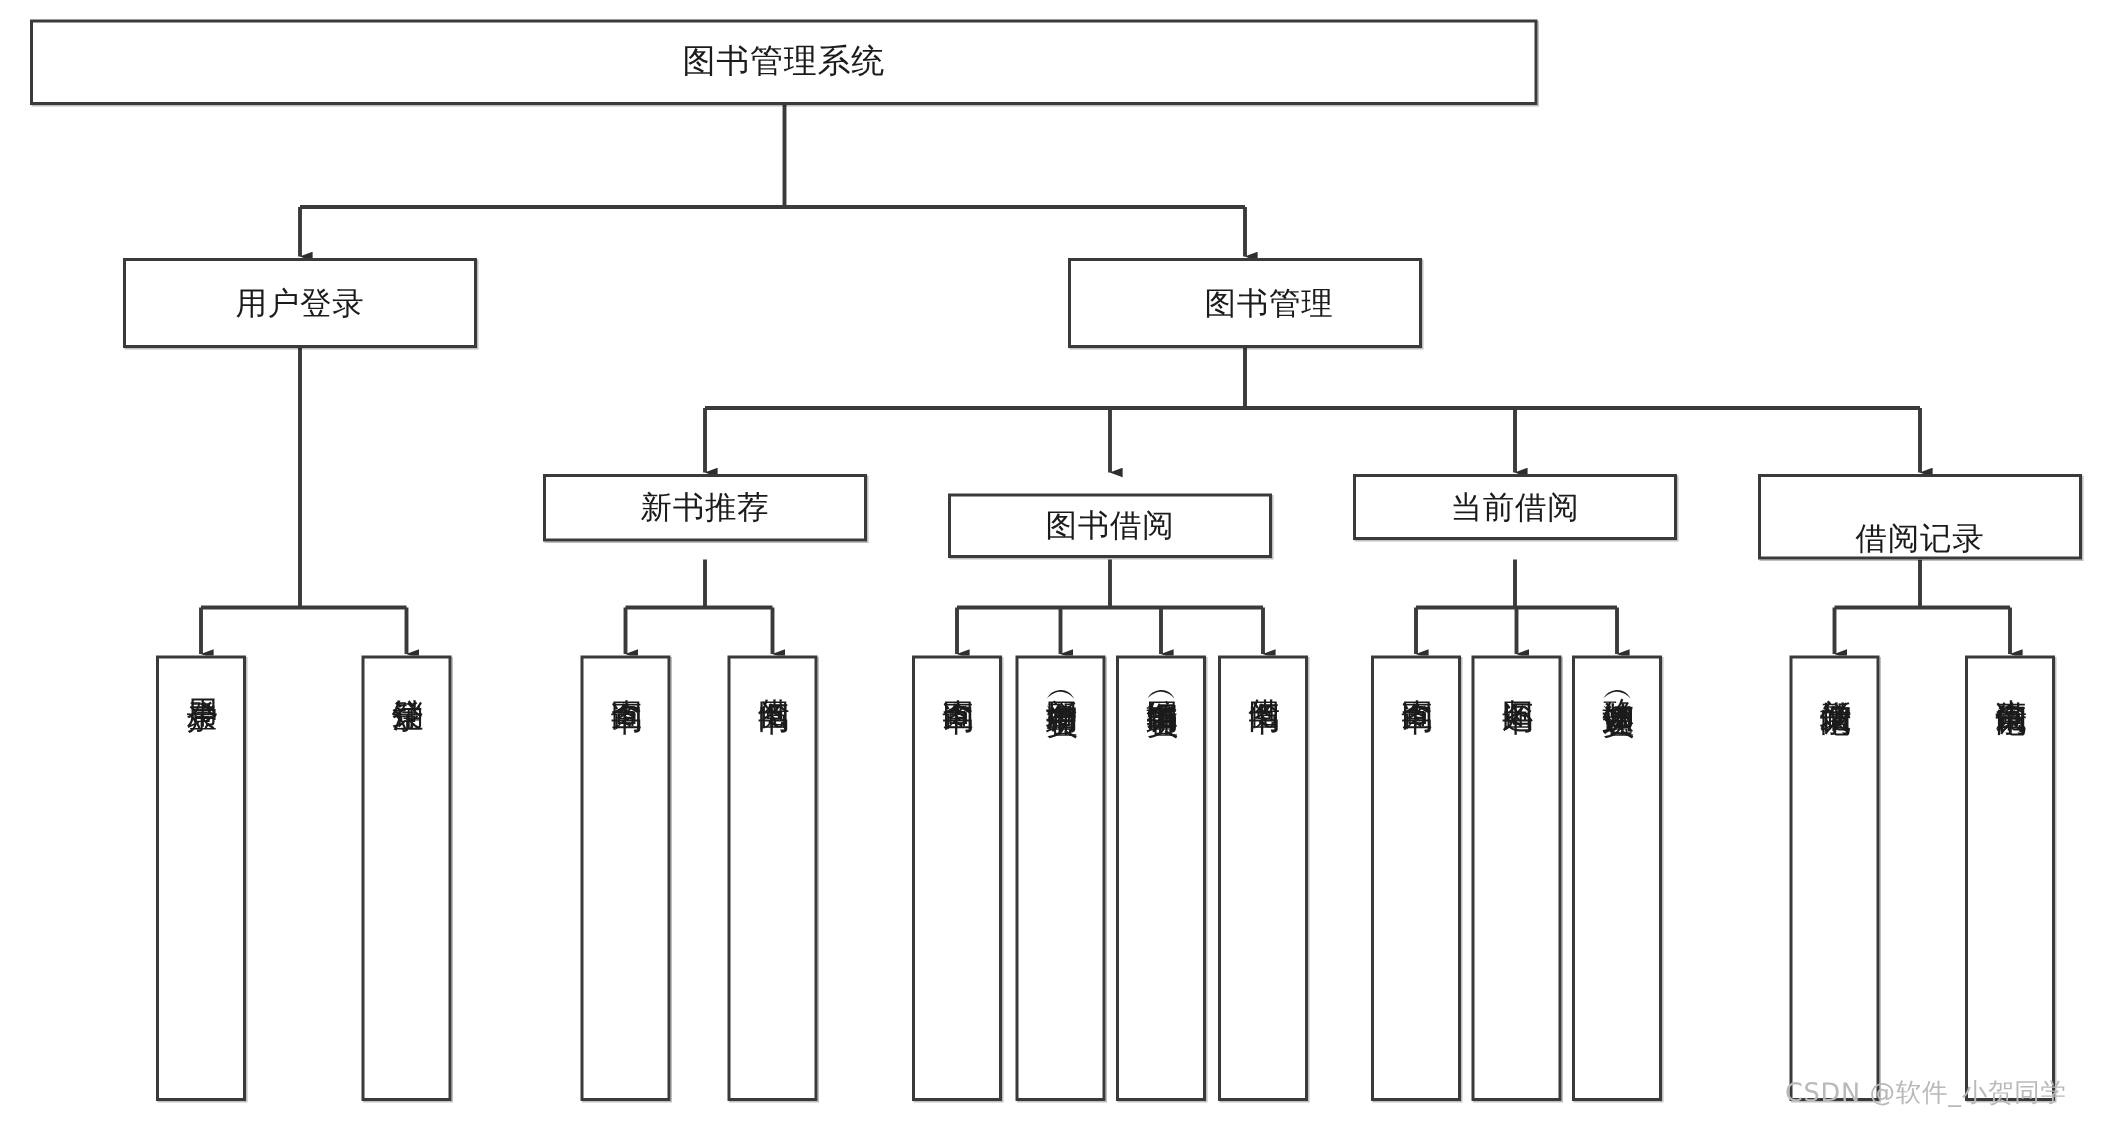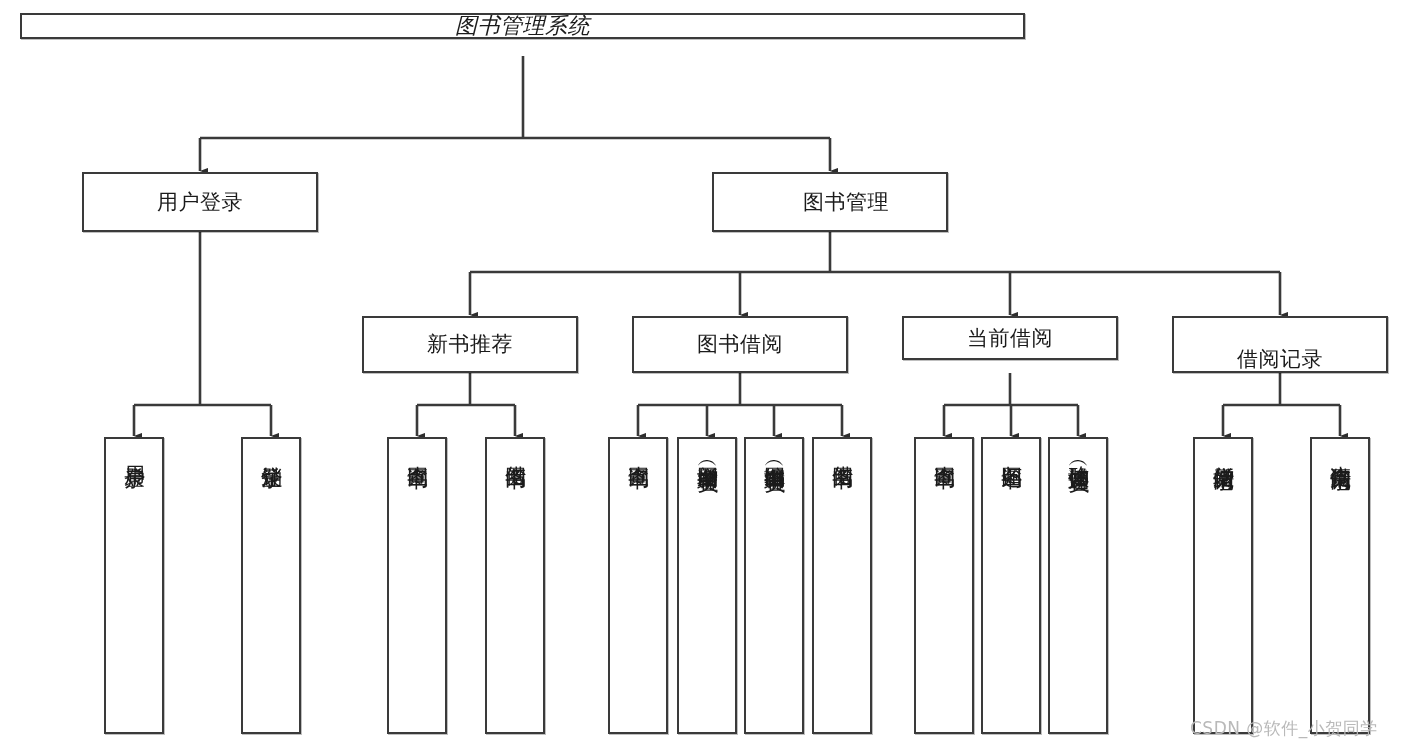--- a/index.html
+++ b/index.html
@@ -111,33 +111,33 @@
         <line x1="1011" y1="405" x2="1011" y2="436" stroke="#3a3a3a" stroke-width="2.6" marker-end="url(#arrowhead)"></line>
         <line x1="1078" y1="405" x2="1078" y2="436" stroke="#3a3a3a" stroke-width="2.6" marker-end="url(#arrowhead)"></line>
         <line x1="1280" y1="373" x2="1280" y2="405" stroke="#3a3a3a" stroke-width="2.6"></line>
         <line x1="1223" y1="405" x2="1340" y2="405" stroke="#3a3a3a" stroke-width="2.6"></line>
         <line x1="1223" y1="405" x2="1223" y2="436" stroke="#3a3a3a" stroke-width="2.6" marker-end="url(#arrowhead)"></line>
         <line x1="1340" y1="405" x2="1340" y2="436" stroke="#3a3a3a" stroke-width="2.6" marker-end="url(#arrowhead)"></line>
       </g>
   </svg>
 
   <div id="nodes-layer">
-      <div class="node horizontal root" style="left: 20px; top: 13px; width: 1005px; height: 26px; font-style: italic;">
+      <div class="node horizontal root" style="left: 20px; top: 13px; width: 1005px; height: 57px;">
         <span class="node-label">图书管理系统</span>
       </div>
       <div class="node horizontal" style="left: 82px; top: 172px; width: 236px; height: 60px;">
         <span class="node-label">用户登录</span>
       </div>
       <div class="node horizontal" style="left: 712px; top: 172px; width: 236px; height: 60px; padding-left: 32px;">
         <span class="node-label">图书管理</span>
       </div>
-      <div class="node horizontal" style="left: 362px; top: 316px; width: 216px; height: 57px;">
+      <div class="node horizontal" style="left: 362px; top: 316px; width: 216px; height: 45px;">
         <span class="node-label">新书推荐</span>
       </div>
-      <div class="node horizontal" style="left: 632px; top: 316px; width: 216px; height: 57px;">
+      <div class="node horizontal" style="left: 632px; top: 329px; width: 216px; height: 43px;">
         <span class="node-label">图书借阅</span>
       </div>
       <div class="node horizontal" style="left: 902px; top: 316px; width: 216px; height: 44px;">
         <span class="node-label">当前借阅</span>
       </div>
       <div class="node horizontal" style="left: 1172px; top: 316px; width: 216px; height: 57px; align-items: flex-end;">
         <span class="node-label">借阅记录</span>
       </div>
       <div class="node vertical" style="left: 104px; top: 437px; width: 60px; height: 297px;">
         <span class="node-label">用户登录</span>

